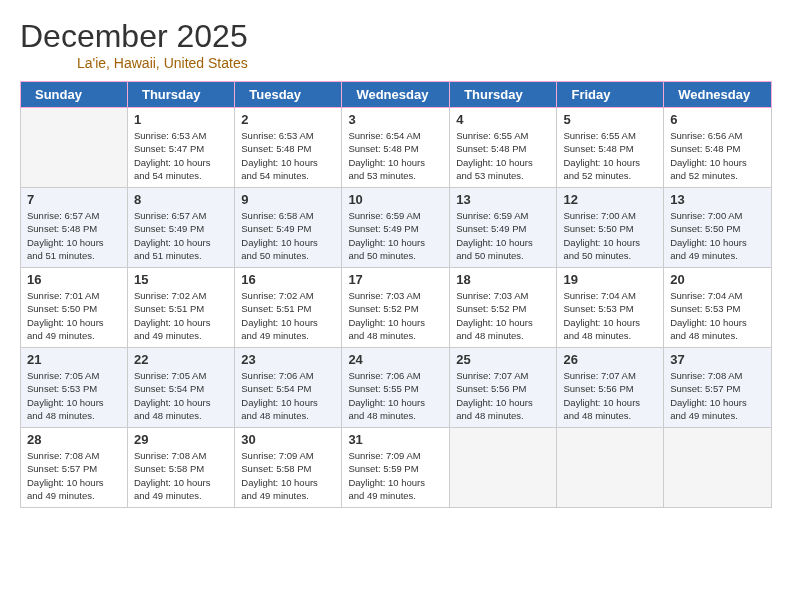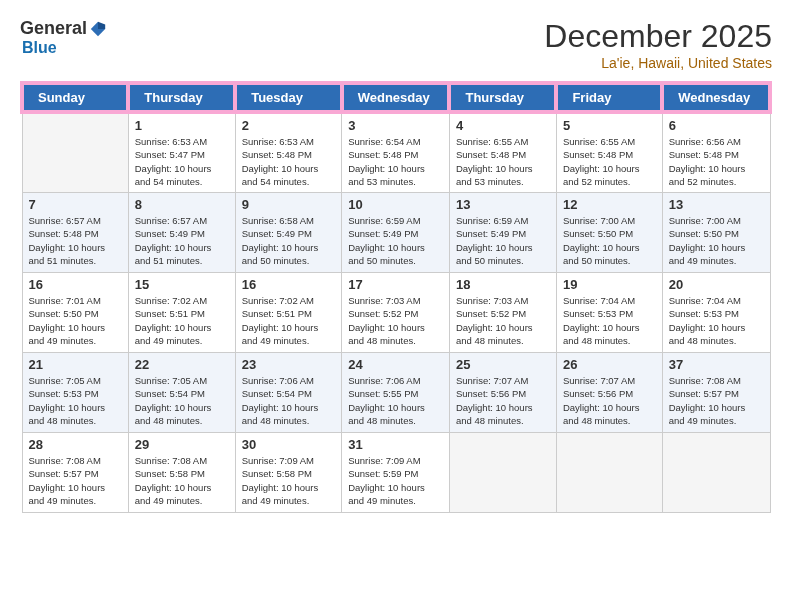--- a/index.html
+++ b/index.html
@@ -64,21 +64,21 @@
       border-collapse: collapse;
       border: 1px solid #ccc;
     }
     .calendar th {
       background-color: #2d6db5;
       color: white;
       text-align: left;
       padding: 5px 14px;
       font-size: 13px;
       font-weight: bold;
-      border: 4px solid #f9a8d4;
+      border: 1px solid #f9a8d4;
     }
     .calendar td {
       border: 1px solid #ccc;
       vertical-align: top;
       padding: 4px 6px;
       width: 108px;
       height: 80px;
       background: #fff;
     }
     .calendar td.empty {
@@ -97,30 +97,20 @@
     }
     .row-alt td {
       background-color: #f0f4fa;
     }
   </style>
 </head>
 <body>
 
 <div class="page">
   <div class="header">
-    <div class="logo">
-      <div class="logo-text">
-        <span class="logo-general">General</span>
-        <svg class="logo-icon" viewBox="0 0 20 20">
-          <polygon points="10,2 18,10 10,18 2,10" fill="#2d6db5"></polygon>
-          <polygon points="10,2 18,5 18,10 10,10" fill="#1a4f8c"></polygon>
-        </svg>
-      </div>
-      <span class="logo-blue-label">Blue</span>
-    </div>
     <div class="title-area">
       <div class="month-title">December 2025</div>
       <div class="location">La'ie, Hawaii, United States</div>
     </div>
   </div>
 
   <table class="calendar">
     <thead>
       <tr>
         <th>Sunday</th>

